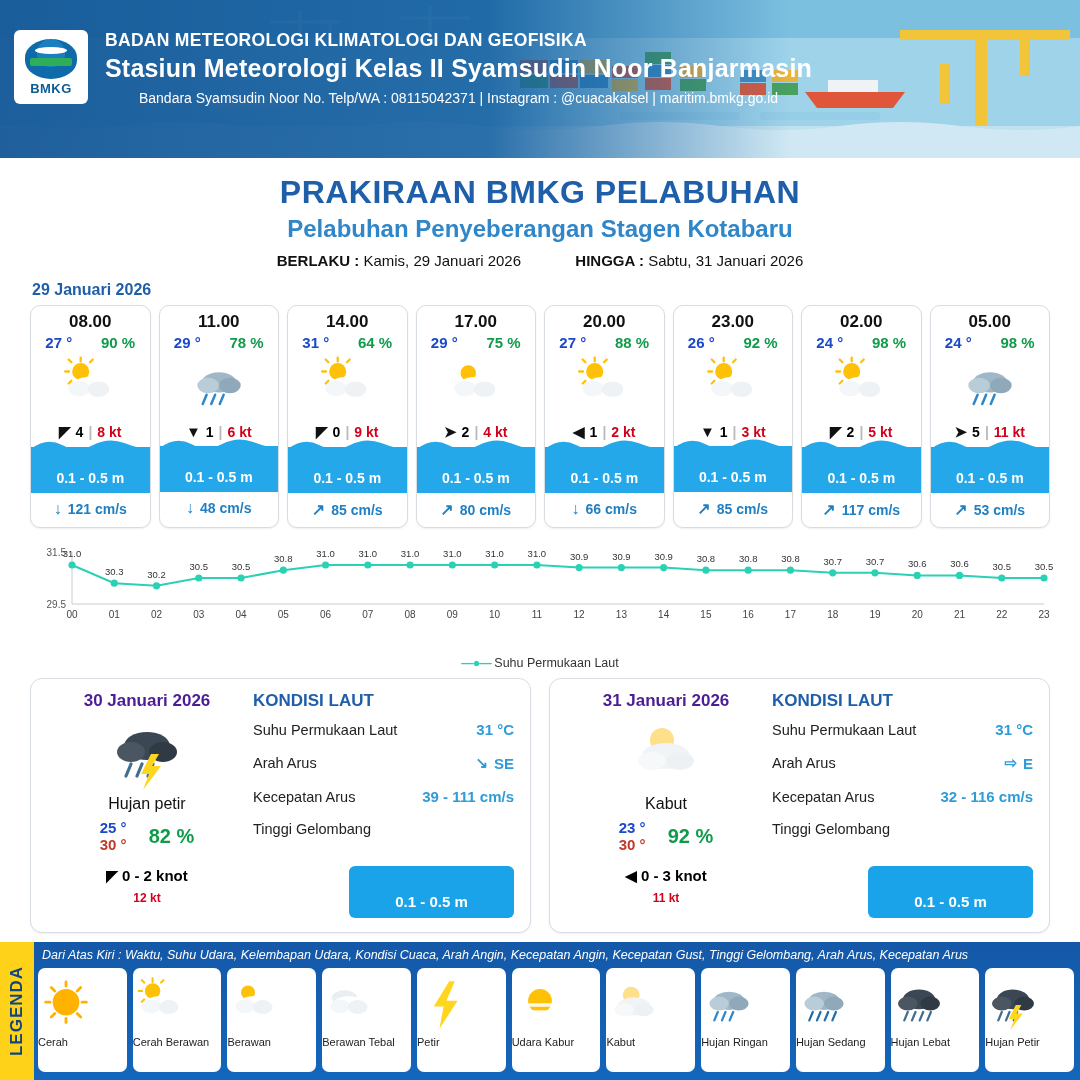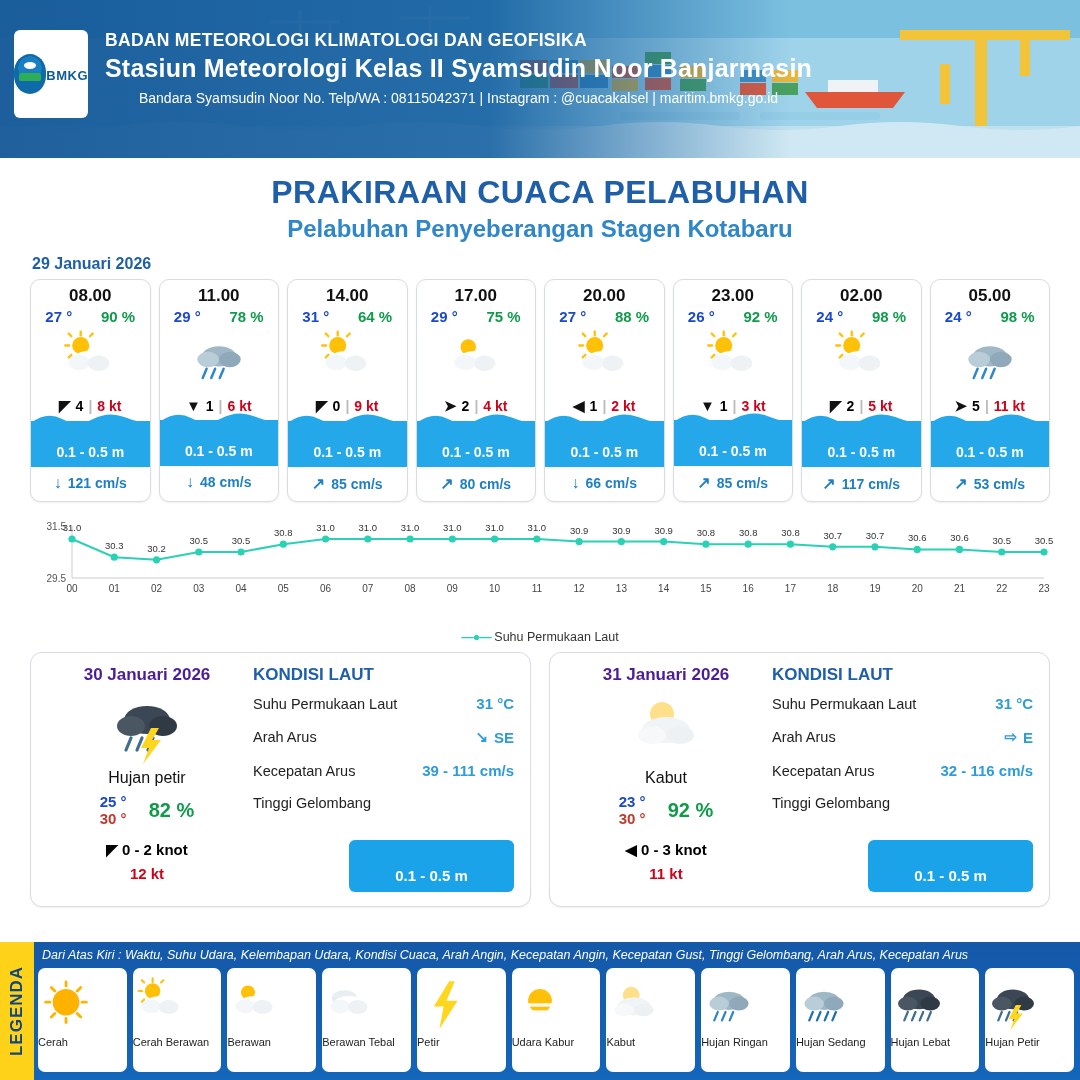--- a/index.html
+++ b/index.html
@@ -19,22 +19,22 @@
     overflow: hidden;
   }
   .header-bg {
     position:absolute; inset:0;
   }
   .hdr-overlay {
     position: absolute; left:0; top:0; bottom:0; width: 790px;
     background: linear-gradient(90deg, rgba(18,86,150,.93) 0%, rgba(20,95,160,.88) 62%, rgba(20,95,160,0) 100%);
   }
   .logo-wrap {
-    position:absolute; left: 14px; top: 30px; width: 74px; height:88px;
-    background:#fff; border-radius: 6px; display:flex; flex-direction:row;
+    position:absolute; left: 14px; top: 30px; width: 74px; height:74px;
+    background:#fff; border-radius: 6px; display:flex; flex-direction:column;
     align-items:center; justify-content:center;
   }
   .logo-circle{
     width: 52px; height:40px; border-radius:50%/46%;
     background: radial-gradient(circle at 50% 35%, #1a7fc1 0 38%, #0e6aa8 38% 100%);
     position:relative; overflow:hidden;
   }
   .logo-circle:after{
     content:""; position:absolute; left:5px; right:5px; top:19px; height:8px;
     background:#2fae5a; border-radius:2px;
@@ -99,21 +99,21 @@
   .p-left { width: 200px; text-align:center; }
   .p-date { font-size: 17px; font-weight:bold; color:#4c1d95; }
   .p-icon { height: 78px; display:flex; align-items:center; justify-content:center; margin-top: 4px;}
   .p-cond { font-size: 16px; color:#111; margin-top: 2px;}
   .p-th { display:flex; justify-content:center; gap: 22px; margin-top: 6px; align-items:center;}
   .p-temps div:first-child { color:#1a49c9; font-size:15px; font-weight:bold;}
   .p-temps div:last-child { color:#c0392b; font-size:15px; font-weight:bold;}
   .p-hum { color:#0f9b4a; font-size: 20px; font-weight:bold; }
   .p-wind { margin-top: 14px; font-size: 15px; font-weight:bold; }
   .p-wind .ar { font-size: 15px; }
-  .p-gust { color:#d0021b; font-size: 15px; font-weight:bold; margin-top: 6px;}
+  .p-gust { color:#d0021b; font-size: 12px; font-weight:bold; margin-top: 6px;}
   .p-right { flex:1; padding-left: 6px; position:relative;}
   .p-title { font-size: 17px; font-weight:bold; color:#1f5fa9; margin-bottom: 10px;}
   .p-row { display:flex; justify-content:space-between; align-items:center; font-size: 14.5px; color:#222; margin-bottom: 16px;}
   .p-val { color:#2f9bd8; font-weight:bold; font-size: 15px; }
   .p-val.arrow-val { display:flex; align-items:center; gap:6px; }
   .wave-badge {
     position:absolute; right: 0; bottom: 0; width: 165px; height: 52px;
     background:#1aa3e8; border-radius: 6px; display:flex; align-items:flex-end; justify-content:center;
     overflow:hidden;
   }
@@ -202,22 +202,29 @@
   </div>
 
   <div class="hdr-texts">
     <div class="hdr-l1">BADAN METEOROLOGI KLIMATOLOGI DAN GEOFISIKA</div>
     <div class="hdr-l2">Stasiun Meteorologi Kelas II Syamsudin Noor Banjarmasin</div>
     <div class="hdr-l3">Bandara Syamsudin Noor No. Telp/WA : 08115042371 | Instagram : @cuacakalsel | maritim.bmkg.go.id</div>
   </div>
 </div>
 
 <div class="titles">
-  <div class="t1">PRAKIRAAN CUACA PELABUHAN</div>
+  <div class="t1">PRAKIRAAN BMKG PELABUHAN</div>
   <div class="t2">Pelabuhan Penyeberangan Stagen Kotabaru</div>
+  <div class="t3">
+    <span class="lbl">BERLAKU :</span>
+    <span>Kamis, 29 Januari 2026</span>
+    <span class="gap"></span>
+    <span class="lbl">HINGGA :</span>
+    <span>Sabtu, 31 Januari 2026</span>
+  </div>
 </div>
 
 <div class="date-line">29 Januari 2026</div>
 
 <div class="cards" id="cards">
     <div class="card">
     <div class="c-time">08.00</div>
     <div class="c-th">
       <span class="c-temp">27 °</span>
       <span class="c-hum">90 %</span>

